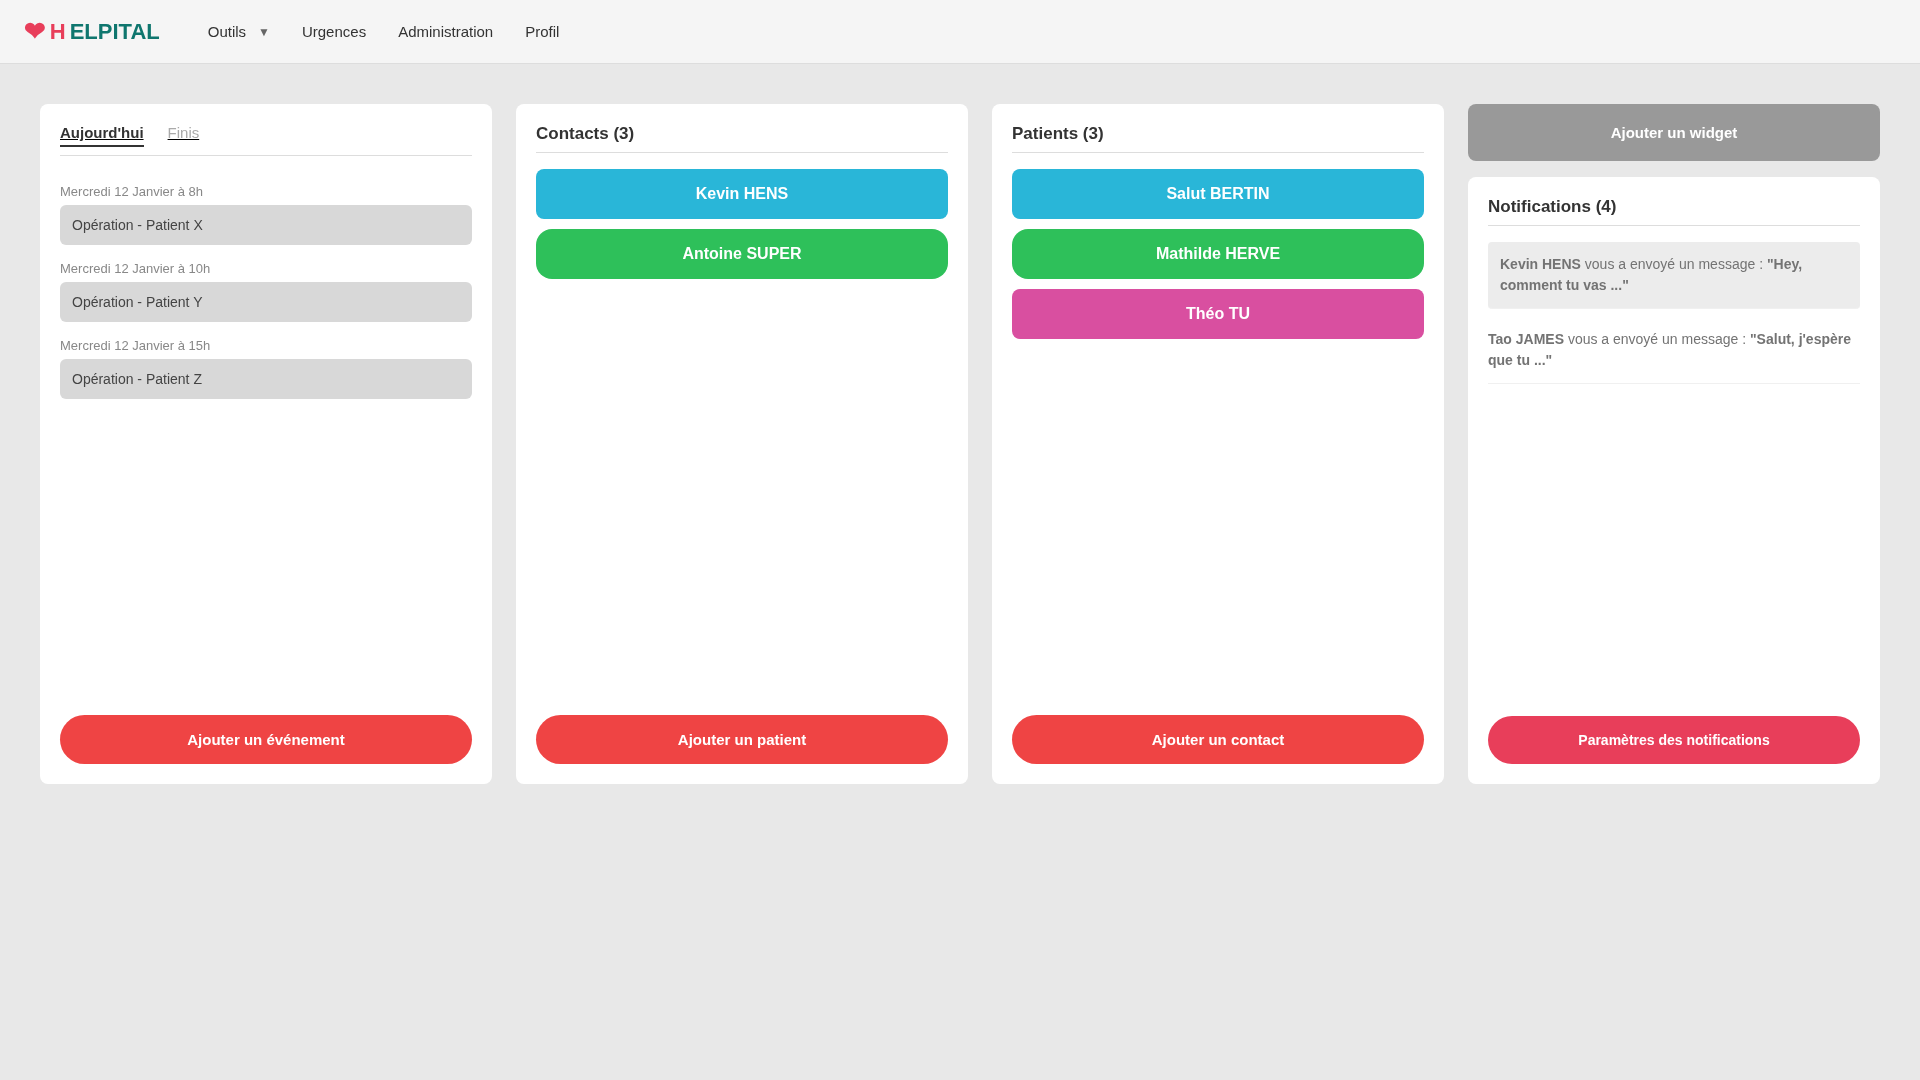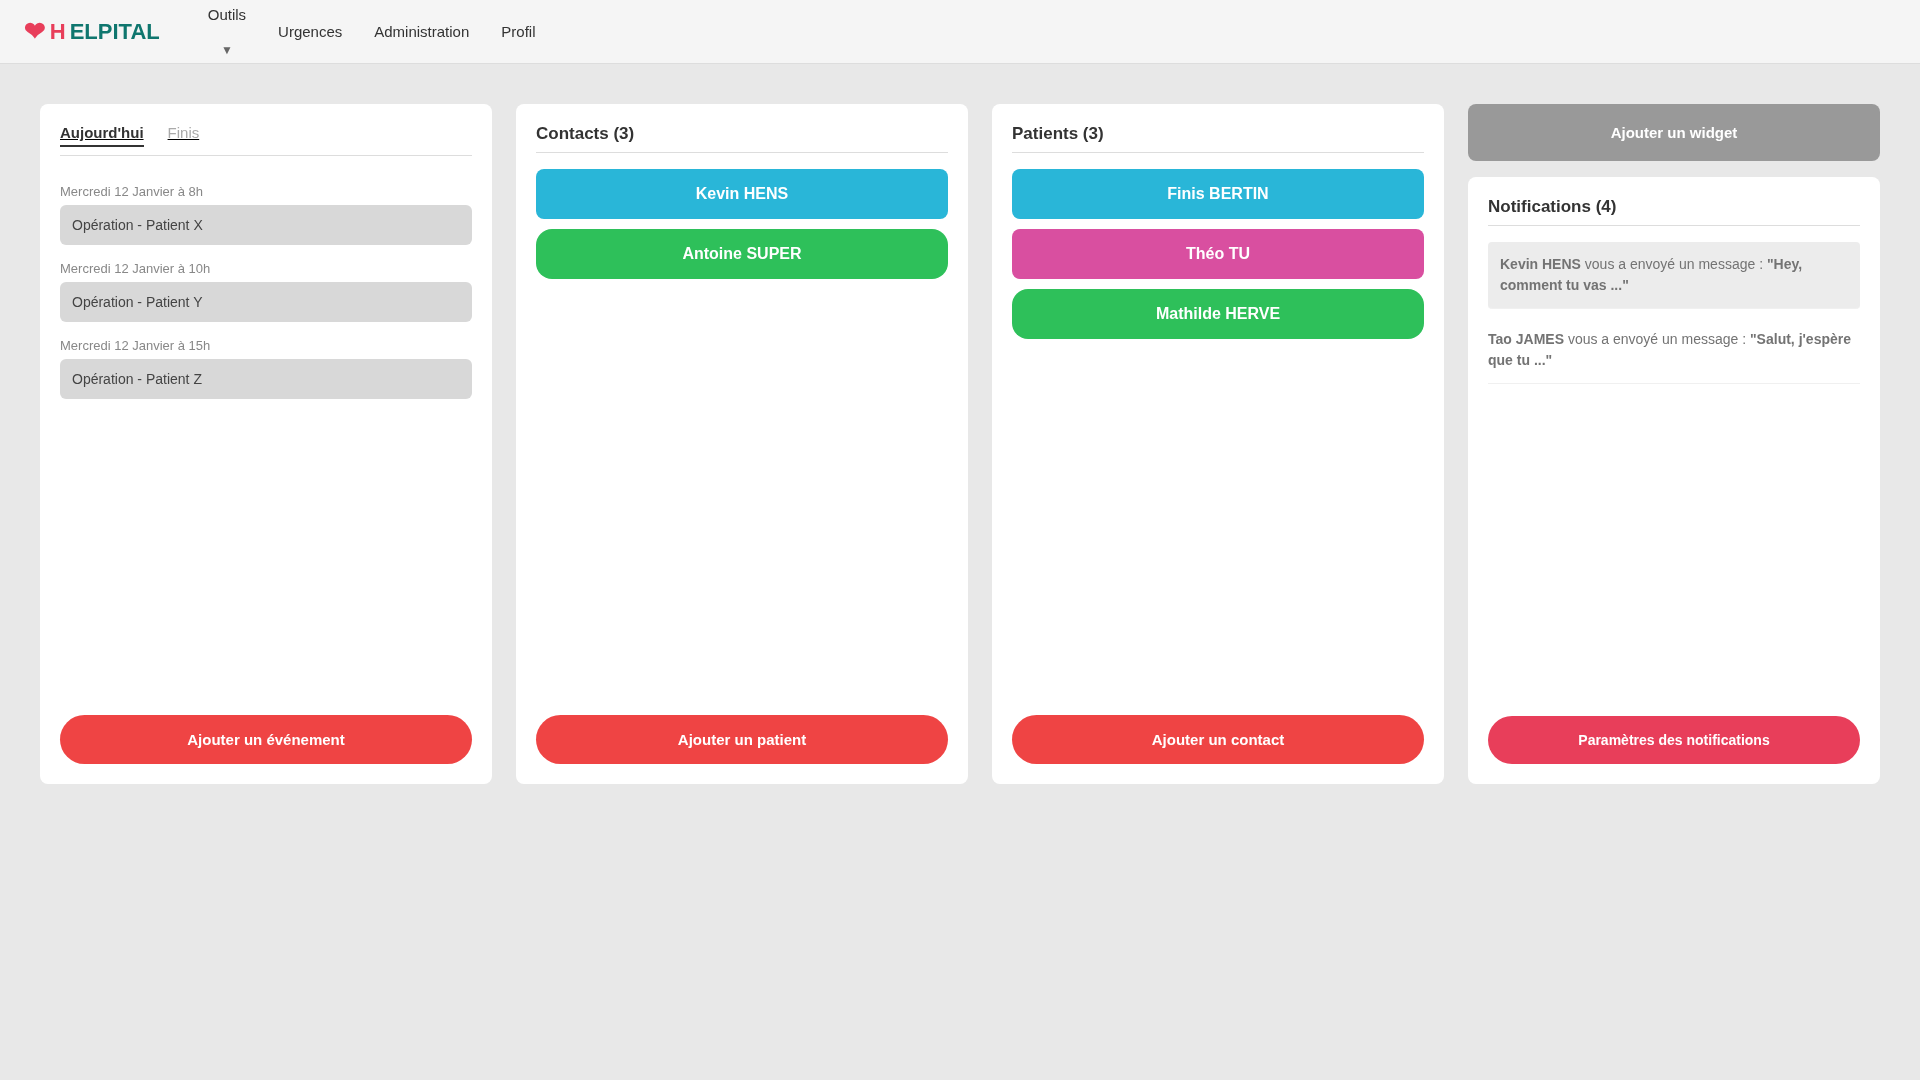--- a/index.html
+++ b/index.html
@@ -34,22 +34,21 @@
       align-items: center;
       gap: 32px;
       margin-left: 16px;
     }
     .nav-item {
       font-size: 15px;
       color: #333;
       cursor: pointer;
       display: flex;
       align-items: center;
-      gap: 20px;
-      flex-direction: column;
+      gap: 12px;
     }
     .dropdown-arrow { font-size: 12px; color: #666; }
 
     
     .main {
       padding: 40px 40px;
       display: flex;
       gap: 24px;
       align-items: flex-start;
     }
@@ -261,23 +260,23 @@
 
     <div class="widget-bottom">
       <button class="action-btn">Ajouter un patient</button>
     </div>
   </div>
 
   <div class="widget">
     <div class="widget-title">Patients (3)</div>
     <hr class="widget-divider">
 
-    <button class="contact-btn btn-blue">Finis BERTIN</button>
+    <button class="contact-btn btn-blue">Salut BERTIN</button>
+    <button class="contact-btn btn-green">Mathilde HERVE</button>
     <button class="contact-btn btn-pink">Théo TU</button>
-    <button class="contact-btn btn-green">Mathilde HERVE</button>
 
     <div class="widget-bottom">
       <button class="action-btn">Ajouter un contact</button>
     </div>
   </div>
 
   <div class="right-widget">
     <button class="add-widget-btn">Ajouter un widget</button>
 
     <div class="notifications-widget">

